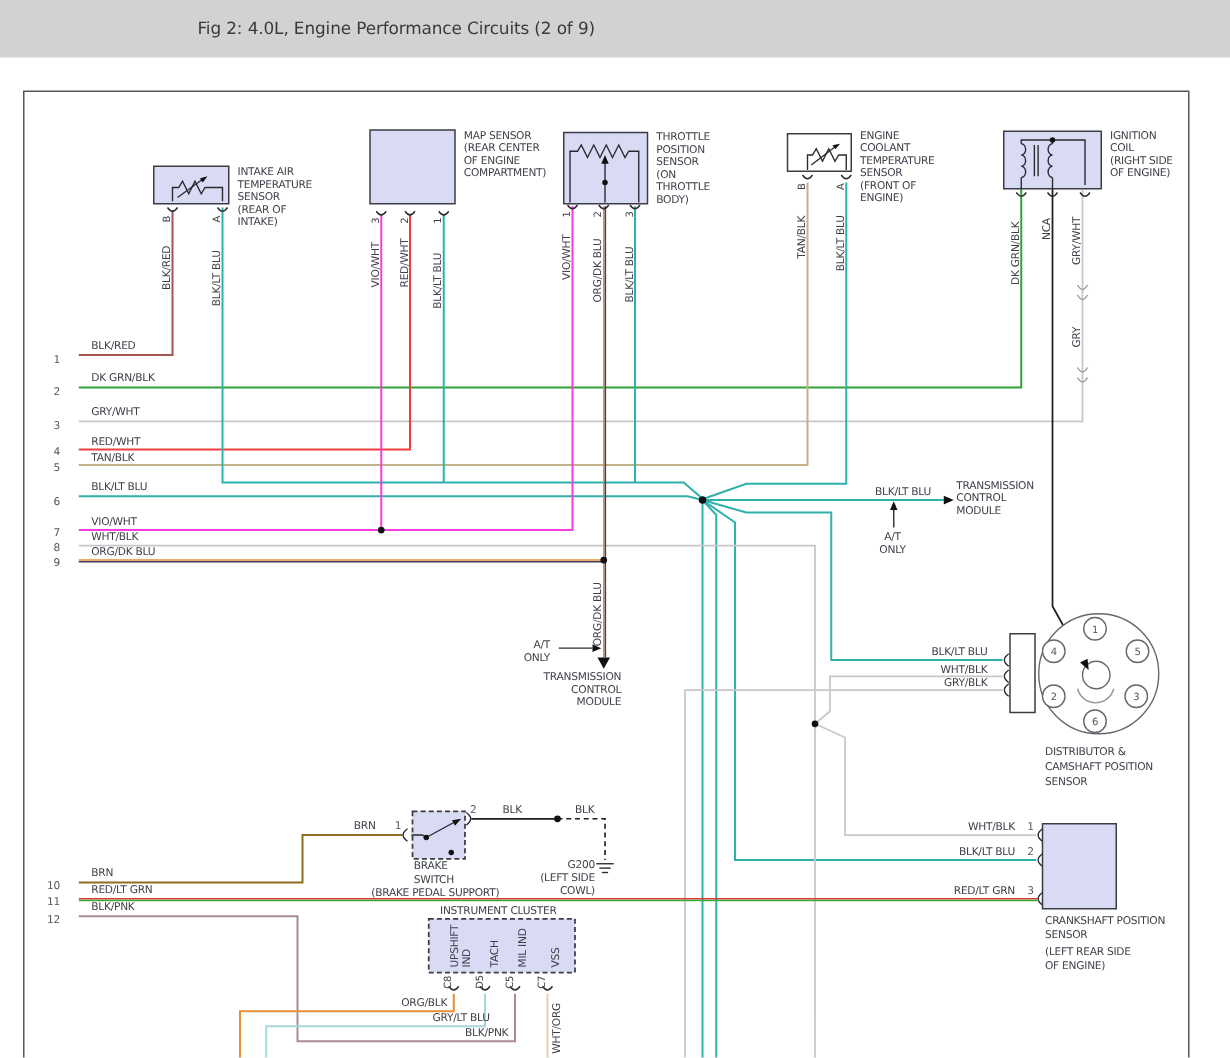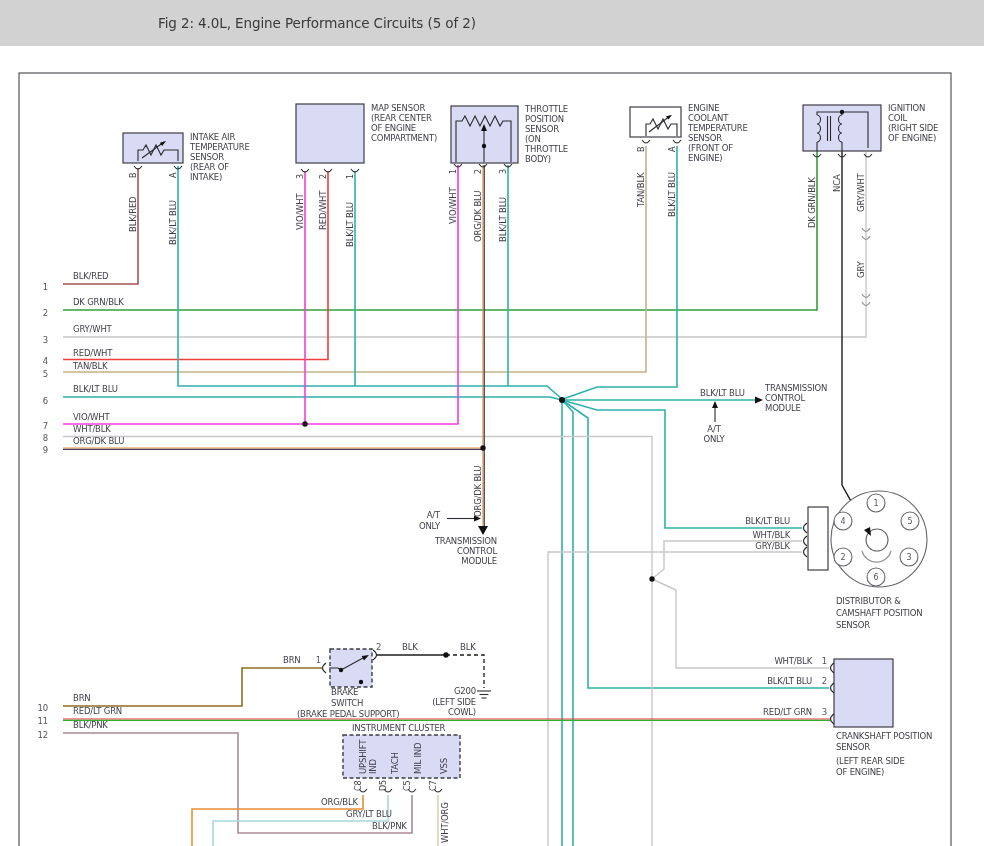--- a/index.html
+++ b/index.html
@@ -21,21 +21,21 @@
   .sym{fill:none;stroke:#2a2a30;stroke-width:1.1;}
   .symgray{fill:none;stroke:#9a9a9e;stroke-width:1.2;}
   .circ{fill:#ffffff;stroke:#66666c;stroke-width:1.1;}
   .dot{fill:#111111;stroke:none;}
   .ah{fill:#111111;stroke:none;}
 </style>
 </head>
 <body>
 
 <div id="titlebar">
-  <span>Fig 2: 4.0L, Engine Performance Circuits (5 of 2)</span>
+  <span>Fig 2: 4.0L, Engine Performance Circuits (2 of 9)</span>
 </div>
 
 <svg id="diagram" width="984" height="846" viewBox="0 0 984 846" xmlns="http://www.w3.org/2000/svg">
 
   <rect class="frame" x="19" y="73" width="932" height="776"></rect>
 
   <g>
 
     <polyline points="63,284 138,284 138,168" stroke="#a35454"></polyline>
 

